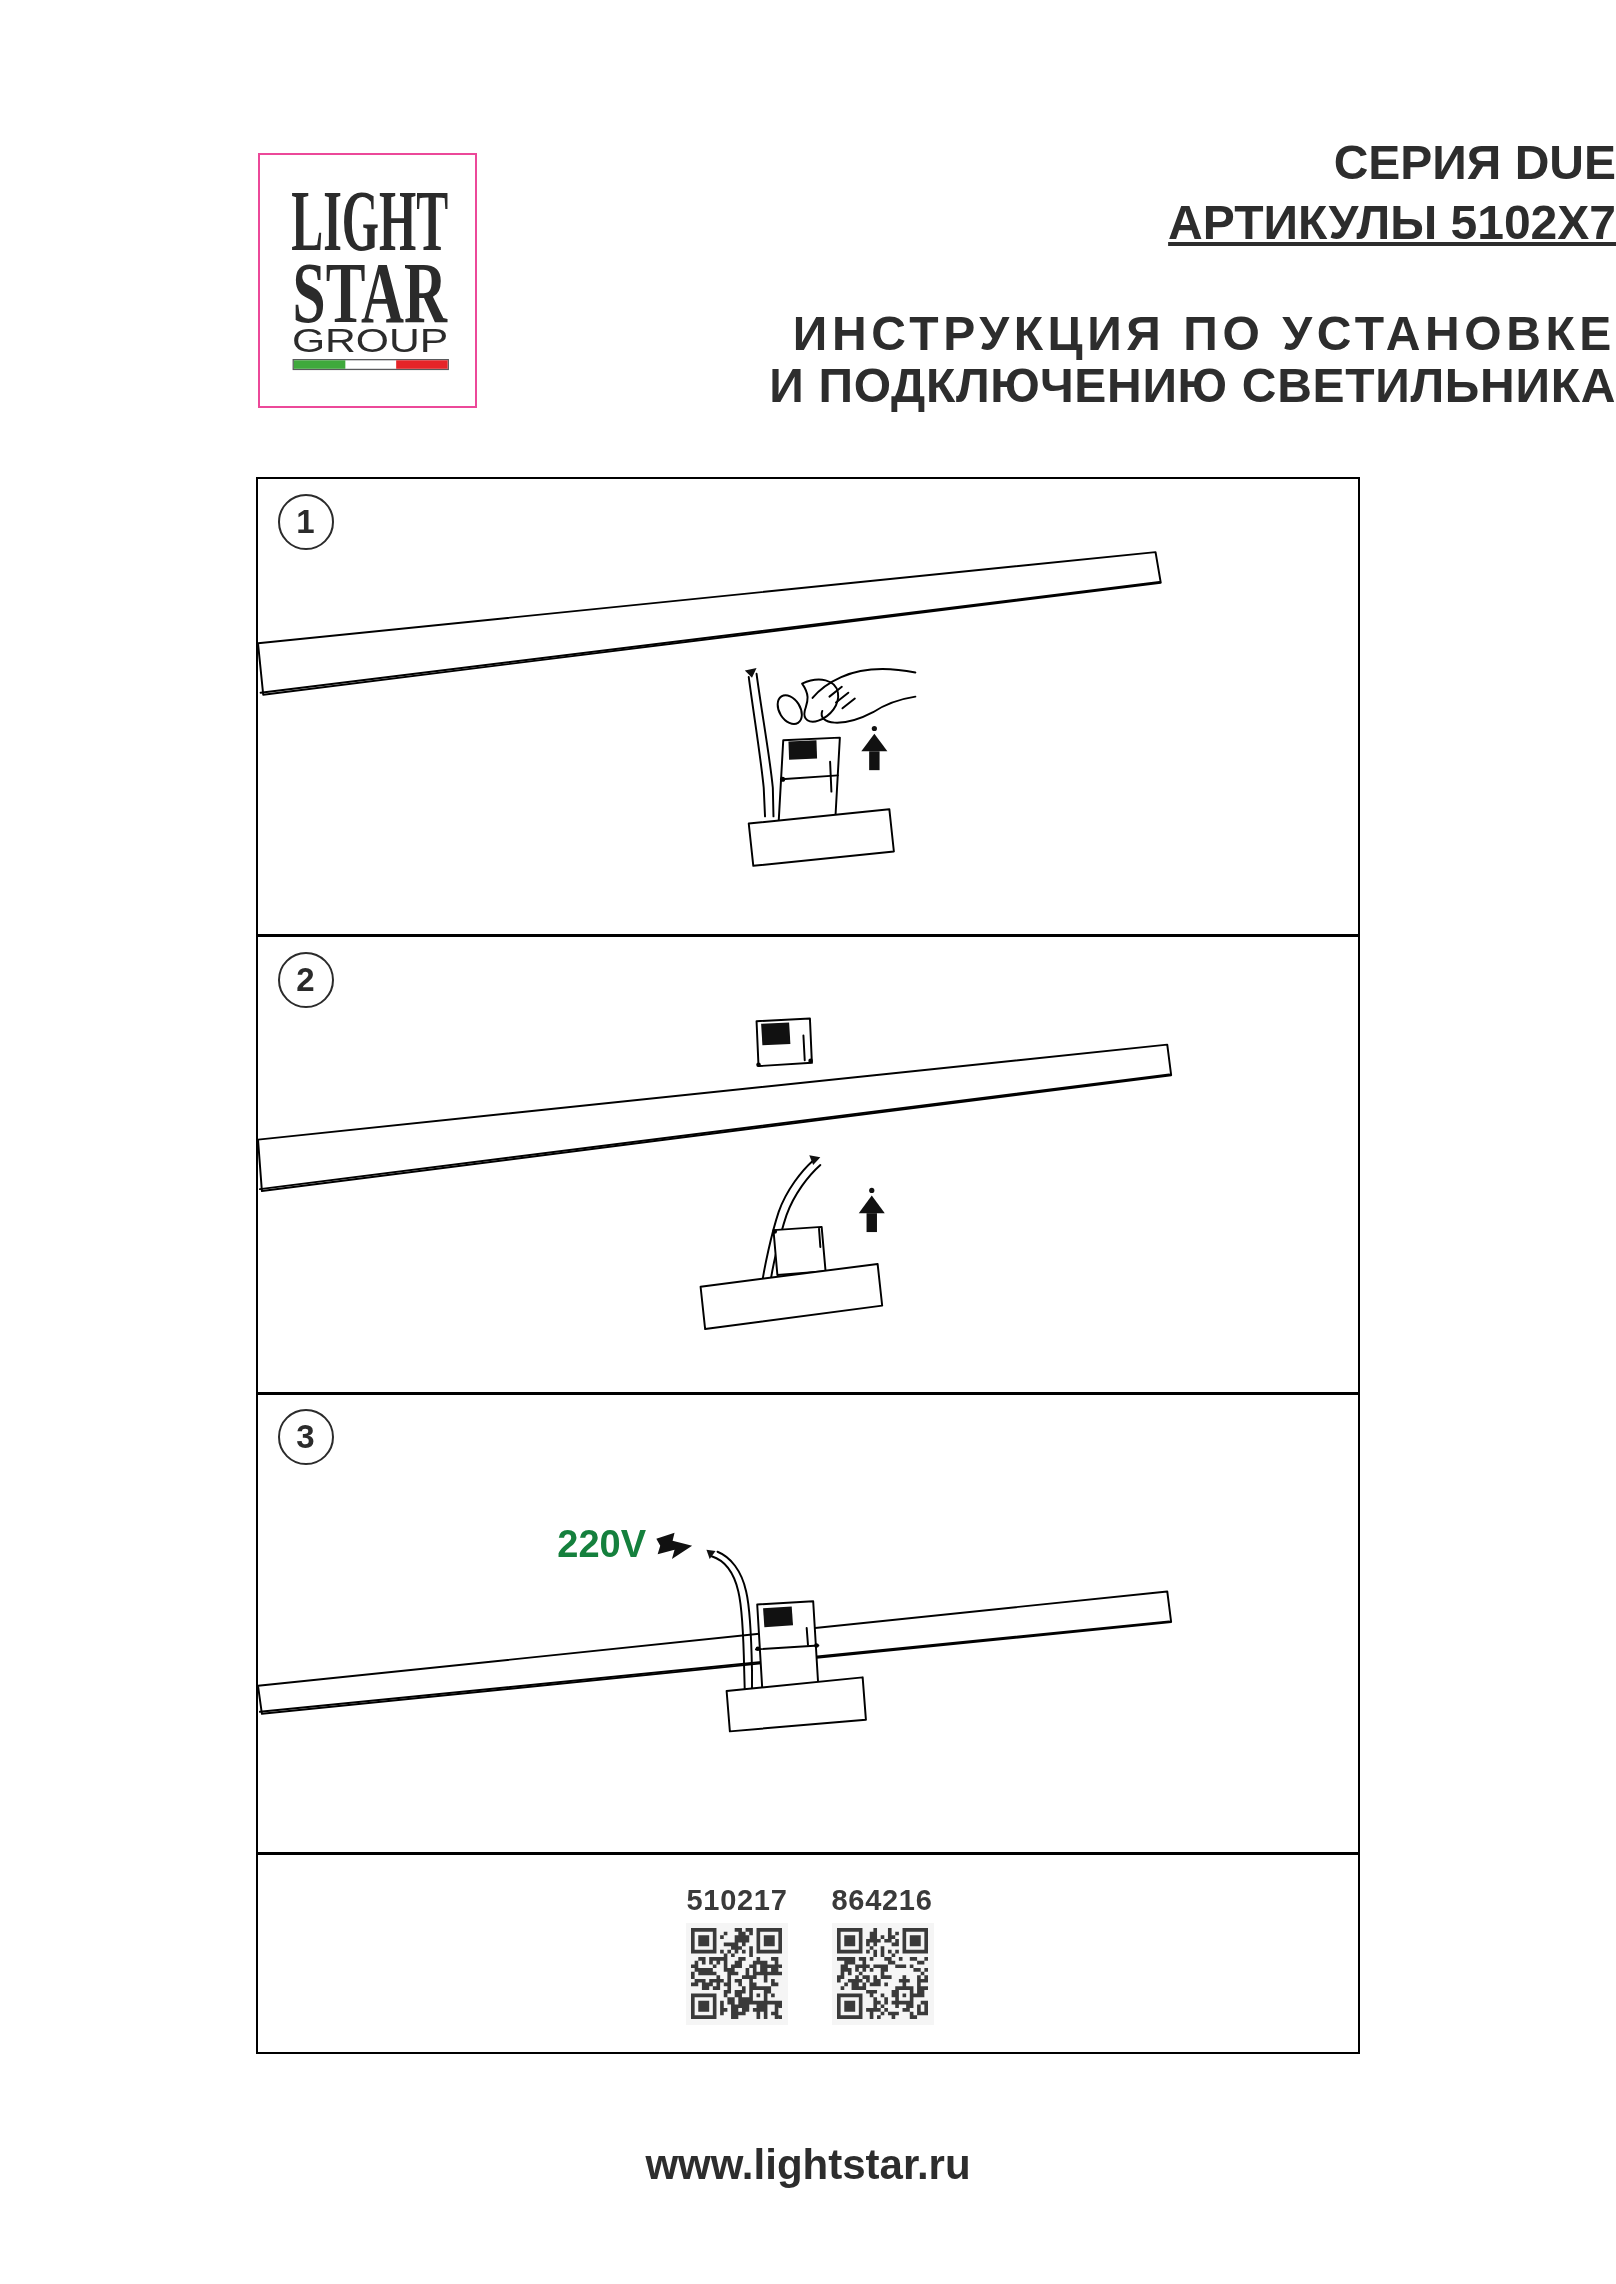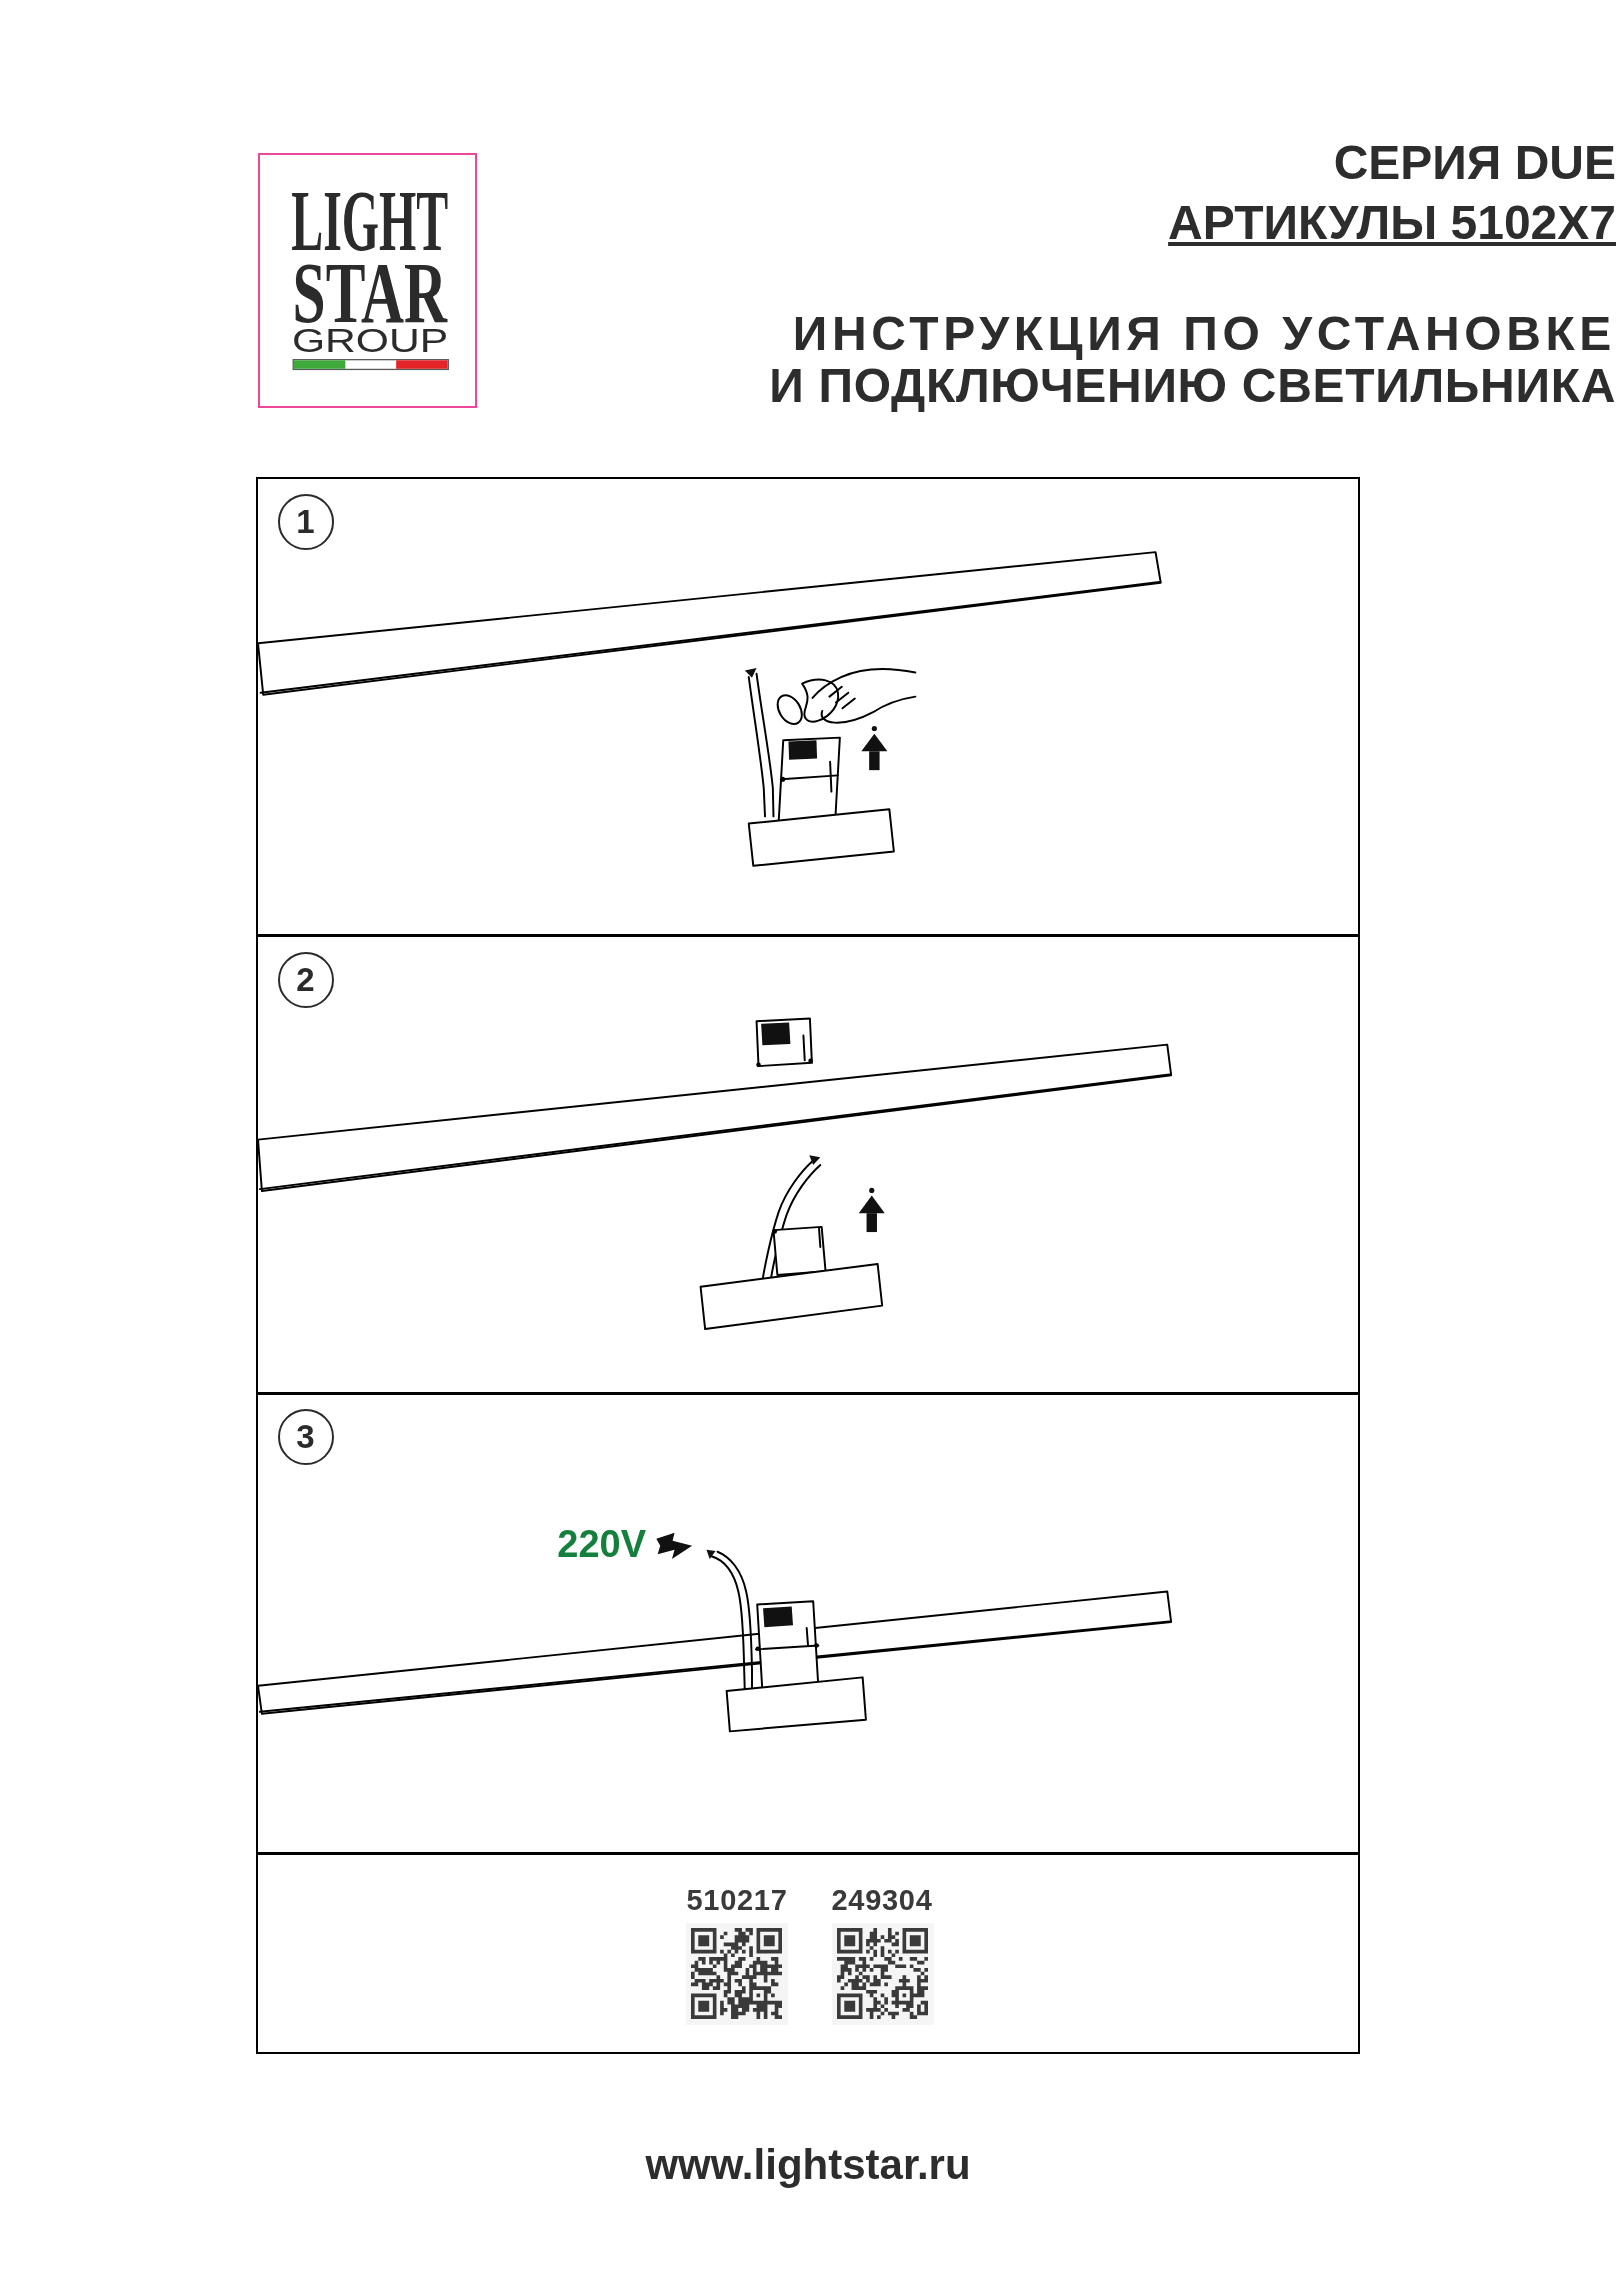--- a/index.html
+++ b/index.html
@@ -180,21 +180,21 @@
         <circle cx="768" cy="389" r="3.5" fill="#000"></circle>
         <circle cx="858" cy="384" r="3.5" fill="#000"></circle>
         <line class="art" x1="843" y1="357" x2="845" y2="383" stroke-width="5"></line>
       </g>
 
       <polygon class="art-fill" points="720,454 929,433 934,498 725,516"></polygon>
     </svg>
 
     <div class="articles-panel">
       <div class="article-label" style="left:479px">510217</div>
-      <div class="article-label" style="left:624px">249304</div>
+      <div class="article-label" style="left:624px">864216</div>
       <div class="qr-wrap" style="left:428px">
         <svg width="91" height="91" viewBox="0 0 25 25">
             <path d="M0 0h1v1h-1zM1 0h1v1h-1zM2 0h1v1h-1zM3 0h1v1h-1zM4 0h1v1h-1zM5 0h1v1h-1zM6 0h1v1h-1zM12 0h1v1h-1zM13 0h1v1h-1zM15 0h1v1h-1zM16 0h1v1h-1zM18 0h1v1h-1zM19 0h1v1h-1zM20 0h1v1h-1zM21 0h1v1h-1zM22 0h1v1h-1zM23 0h1v1h-1zM24 0h1v1h-1zM0 1h1v1h-1zM6 1h1v1h-1zM9 1h1v1h-1zM13 1h1v1h-1zM14 1h1v1h-1zM16 1h1v1h-1zM18 1h1v1h-1zM24 1h1v1h-1zM0 2h1v1h-1zM2 2h1v1h-1zM3 2h1v1h-1zM4 2h1v1h-1zM6 2h1v1h-1zM8 2h1v1h-1zM12 2h1v1h-1zM13 2h1v1h-1zM14 2h1v1h-1zM15 2h1v1h-1zM18 2h1v1h-1zM20 2h1v1h-1zM21 2h1v1h-1zM22 2h1v1h-1zM24 2h1v1h-1zM0 3h1v1h-1zM2 3h1v1h-1zM3 3h1v1h-1zM4 3h1v1h-1zM6 3h1v1h-1zM12 3h1v1h-1zM13 3h1v1h-1zM14 3h1v1h-1zM15 3h1v1h-1zM18 3h1v1h-1zM20 3h1v1h-1zM21 3h1v1h-1zM22 3h1v1h-1zM24 3h1v1h-1zM0 4h1v1h-1zM2 4h1v1h-1zM3 4h1v1h-1zM4 4h1v1h-1zM6 4h1v1h-1zM9 4h1v1h-1zM10 4h1v1h-1zM11 4h1v1h-1zM12 4h1v1h-1zM14 4h1v1h-1zM18 4h1v1h-1zM20 4h1v1h-1zM21 4h1v1h-1zM22 4h1v1h-1zM24 4h1v1h-1zM0 5h1v1h-1zM6 5h1v1h-1zM11 5h1v1h-1zM12 5h1v1h-1zM13 5h1v1h-1zM16 5h1v1h-1zM18 5h1v1h-1zM24 5h1v1h-1zM0 6h1v1h-1zM1 6h1v1h-1zM2 6h1v1h-1zM3 6h1v1h-1zM4 6h1v1h-1zM5 6h1v1h-1zM6 6h1v1h-1zM8 6h1v1h-1zM10 6h1v1h-1zM12 6h1v1h-1zM14 6h1v1h-1zM16 6h1v1h-1zM18 6h1v1h-1zM19 6h1v1h-1zM20 6h1v1h-1zM21 6h1v1h-1zM22 6h1v1h-1zM23 6h1v1h-1zM24 6h1v1h-1zM9 7h1v1h-1zM11 7h1v1h-1zM16 7h1v1h-1zM2 8h1v1h-1zM3 8h1v1h-1zM5 8h1v1h-1zM6 8h1v1h-1zM7 8h1v1h-1zM8 8h1v1h-1zM9 8h1v1h-1zM13 8h1v1h-1zM14 8h1v1h-1zM18 8h1v1h-1zM22 8h1v1h-1zM23 8h1v1h-1zM1 9h1v1h-1zM3 9h1v1h-1zM5 9h1v1h-1zM7 9h1v1h-1zM9 9h1v1h-1zM12 9h1v1h-1zM13 9h1v1h-1zM17 9h1v1h-1zM18 9h1v1h-1zM19 9h1v1h-1zM20 9h1v1h-1zM23 9h1v1h-1zM0 10h1v1h-1zM1 10h1v1h-1zM6 10h1v1h-1zM9 10h1v1h-1zM11 10h1v1h-1zM12 10h1v1h-1zM13 10h1v1h-1zM16 10h1v1h-1zM17 10h1v1h-1zM19 10h1v1h-1zM20 10h1v1h-1zM21 10h1v1h-1zM22 10h1v1h-1zM23 10h1v1h-1zM24 10h1v1h-1zM1 11h1v1h-1zM2 11h1v1h-1zM3 11h1v1h-1zM4 11h1v1h-1zM5 11h1v1h-1zM9 11h1v1h-1zM10 11h1v1h-1zM11 11h1v1h-1zM15 11h1v1h-1zM17 11h1v1h-1zM19 11h1v1h-1zM20 11h1v1h-1zM22 11h1v1h-1zM23 11h1v1h-1zM0 12h1v1h-1zM2 12h1v1h-1zM3 12h1v1h-1zM4 12h1v1h-1zM5 12h1v1h-1zM6 12h1v1h-1zM10 12h1v1h-1zM11 12h1v1h-1zM12 12h1v1h-1zM15 12h1v1h-1zM17 12h1v1h-1zM18 12h1v1h-1zM19 12h1v1h-1zM20 12h1v1h-1zM21 12h1v1h-1zM22 12h1v1h-1zM23 12h1v1h-1zM24 12h1v1h-1zM0 13h1v1h-1zM7 13h1v1h-1zM10 13h1v1h-1zM14 13h1v1h-1zM15 13h1v1h-1zM16 13h1v1h-1zM17 13h1v1h-1zM20 13h1v1h-1zM1 14h1v1h-1zM2 14h1v1h-1zM3 14h1v1h-1zM5 14h1v1h-1zM6 14h1v1h-1zM7 14h1v1h-1zM8 14h1v1h-1zM10 14h1v1h-1zM12 14h1v1h-1zM13 14h1v1h-1zM16 14h1v1h-1zM20 14h1v1h-1zM22 14h1v1h-1zM0 15h1v1h-1zM1 15h1v1h-1zM3 15h1v1h-1zM4 15h1v1h-1zM5 15h1v1h-1zM7 15h1v1h-1zM9 15h1v1h-1zM10 15h1v1h-1zM13 15h1v1h-1zM16 15h1v1h-1zM17 15h1v1h-1zM22 15h1v1h-1zM23 15h1v1h-1zM3 16h1v1h-1zM4 16h1v1h-1zM6 16h1v1h-1zM7 16h1v1h-1zM10 16h1v1h-1zM14 16h1v1h-1zM16 16h1v1h-1zM17 16h1v1h-1zM18 16h1v1h-1zM19 16h1v1h-1zM20 16h1v1h-1zM21 16h1v1h-1zM9 17h1v1h-1zM10 17h1v1h-1zM12 17h1v1h-1zM13 17h1v1h-1zM14 17h1v1h-1zM16 17h1v1h-1zM20 17h1v1h-1zM21 17h1v1h-1zM0 18h1v1h-1zM1 18h1v1h-1zM2 18h1v1h-1zM3 18h1v1h-1zM4 18h1v1h-1zM5 18h1v1h-1zM6 18h1v1h-1zM9 18h1v1h-1zM12 18h1v1h-1zM13 18h1v1h-1zM16 18h1v1h-1zM18 18h1v1h-1zM20 18h1v1h-1zM22 18h1v1h-1zM0 19h1v1h-1zM6 19h1v1h-1zM10 19h1v1h-1zM11 19h1v1h-1zM13 19h1v1h-1zM14 19h1v1h-1zM15 19h1v1h-1zM16 19h1v1h-1zM20 19h1v1h-1zM0 20h1v1h-1zM2 20h1v1h-1zM3 20h1v1h-1zM4 20h1v1h-1zM6 20h1v1h-1zM8 20h1v1h-1zM10 20h1v1h-1zM11 20h1v1h-1zM13 20h1v1h-1zM14 20h1v1h-1zM15 20h1v1h-1zM16 20h1v1h-1zM17 20h1v1h-1zM18 20h1v1h-1zM19 20h1v1h-1zM20 20h1v1h-1zM21 20h1v1h-1zM22 20h1v1h-1zM23 20h1v1h-1zM24 20h1v1h-1zM0 21h1v1h-1zM2 21h1v1h-1zM3 21h1v1h-1zM4 21h1v1h-1zM6 21h1v1h-1zM8 21h1v1h-1zM11 21h1v1h-1zM12 21h1v1h-1zM13 21h1v1h-1zM14 21h1v1h-1zM15 21h1v1h-1zM18 21h1v1h-1zM19 21h1v1h-1zM20 21h1v1h-1zM23 21h1v1h-1zM24 21h1v1h-1zM0 22h1v1h-1zM2 22h1v1h-1zM3 22h1v1h-1zM4 22h1v1h-1zM6 22h1v1h-1zM8 22h1v1h-1zM9 22h1v1h-1zM11 22h1v1h-1zM12 22h1v1h-1zM14 22h1v1h-1zM15 22h1v1h-1zM17 22h1v1h-1zM18 22h1v1h-1zM19 22h1v1h-1zM20 22h1v1h-1zM23 22h1v1h-1zM0 23h1v1h-1zM6 23h1v1h-1zM8 23h1v1h-1zM11 23h1v1h-1zM12 23h1v1h-1zM13 23h1v1h-1zM14 23h1v1h-1zM18 23h1v1h-1zM20 23h1v1h-1zM22 23h1v1h-1zM23 23h1v1h-1zM0 24h1v1h-1zM1 24h1v1h-1zM2 24h1v1h-1zM3 24h1v1h-1zM4 24h1v1h-1zM5 24h1v1h-1zM6 24h1v1h-1zM11 24h1v1h-1zM12 24h1v1h-1zM18 24h1v1h-1zM20 24h1v1h-1zM23 24h1v1h-1zM24 24h1v1h-1z" fill="#3a3a3a"></path>
           </svg>
       </div>
       <div class="qr-wrap" style="left:574px">
         <svg width="91" height="91" viewBox="0 0 25 25">
             <path d="M0 0h1v1h-1zM1 0h1v1h-1zM2 0h1v1h-1zM3 0h1v1h-1zM4 0h1v1h-1zM5 0h1v1h-1zM6 0h1v1h-1zM10 0h1v1h-1zM14 0h1v1h-1zM18 0h1v1h-1zM19 0h1v1h-1zM20 0h1v1h-1zM21 0h1v1h-1zM22 0h1v1h-1zM23 0h1v1h-1zM24 0h1v1h-1zM0 1h1v1h-1zM6 1h1v1h-1zM9 1h1v1h-1zM10 1h1v1h-1zM14 1h1v1h-1zM16 1h1v1h-1zM18 1h1v1h-1zM24 1h1v1h-1zM0 2h1v1h-1zM2 2h1v1h-1zM3 2h1v1h-1zM4 2h1v1h-1zM6 2h1v1h-1zM9 2h1v1h-1zM10 2h1v1h-1zM12 2h1v1h-1zM14 2h1v1h-1zM15 2h1v1h-1zM18 2h1v1h-1zM20 2h1v1h-1zM21 2h1v1h-1zM22 2h1v1h-1zM24 2h1v1h-1zM0 3h1v1h-1zM2 3h1v1h-1zM3 3h1v1h-1zM4 3h1v1h-1zM6 3h1v1h-1zM8 3h1v1h-1zM9 3h1v1h-1zM10 3h1v1h-1zM11 3h1v1h-1zM13 3h1v1h-1zM14 3h1v1h-1zM16 3h1v1h-1zM18 3h1v1h-1zM20 3h1v1h-1zM21 3h1v1h-1zM22 3h1v1h-1zM24 3h1v1h-1zM0 4h1v1h-1zM2 4h1v1h-1zM3 4h1v1h-1zM4 4h1v1h-1zM6 4h1v1h-1zM8 4h1v1h-1zM10 4h1v1h-1zM15 4h1v1h-1zM16 4h1v1h-1zM18 4h1v1h-1zM20 4h1v1h-1zM21 4h1v1h-1zM22 4h1v1h-1zM24 4h1v1h-1zM0 5h1v1h-1zM6 5h1v1h-1zM9 5h1v1h-1zM12 5h1v1h-1zM18 5h1v1h-1zM24 5h1v1h-1zM0 6h1v1h-1zM1 6h1v1h-1zM2 6h1v1h-1zM3 6h1v1h-1zM4 6h1v1h-1zM5 6h1v1h-1zM6 6h1v1h-1zM8 6h1v1h-1zM10 6h1v1h-1zM12 6h1v1h-1zM14 6h1v1h-1zM16 6h1v1h-1zM18 6h1v1h-1zM19 6h1v1h-1zM20 6h1v1h-1zM21 6h1v1h-1zM22 6h1v1h-1zM23 6h1v1h-1zM24 6h1v1h-1zM10 7h1v1h-1zM12 7h1v1h-1zM15 7h1v1h-1zM0 8h1v1h-1zM1 8h1v1h-1zM2 8h1v1h-1zM3 8h1v1h-1zM4 8h1v1h-1zM6 8h1v1h-1zM7 8h1v1h-1zM9 8h1v1h-1zM13 8h1v1h-1zM14 8h1v1h-1zM17 8h1v1h-1zM20 8h1v1h-1zM21 8h1v1h-1zM24 8h1v1h-1zM2 9h1v1h-1zM3 9h1v1h-1zM4 9h1v1h-1zM7 9h1v1h-1zM14 9h1v1h-1zM15 9h1v1h-1zM22 9h1v1h-1zM23 9h1v1h-1zM1 10h1v1h-1zM2 10h1v1h-1zM5 10h1v1h-1zM6 10h1v1h-1zM7 10h1v1h-1zM8 10h1v1h-1zM10 10h1v1h-1zM11 10h1v1h-1zM12 10h1v1h-1zM13 10h1v1h-1zM16 10h1v1h-1zM17 10h1v1h-1zM18 10h1v1h-1zM20 10h1v1h-1zM1 11h1v1h-1zM2 11h1v1h-1zM3 11h1v1h-1zM5 11h1v1h-1zM7 11h1v1h-1zM9 11h1v1h-1zM12 11h1v1h-1zM13 11h1v1h-1zM21 11h1v1h-1zM22 11h1v1h-1zM24 11h1v1h-1zM1 12h1v1h-1zM3 12h1v1h-1zM6 12h1v1h-1zM12 12h1v1h-1zM23 12h1v1h-1zM0 13h1v1h-1zM1 13h1v1h-1zM5 13h1v1h-1zM7 13h1v1h-1zM8 13h1v1h-1zM10 13h1v1h-1zM12 13h1v1h-1zM13 13h1v1h-1zM14 13h1v1h-1zM18 13h1v1h-1zM22 13h1v1h-1zM24 13h1v1h-1zM0 14h1v1h-1zM3 14h1v1h-1zM4 14h1v1h-1zM5 14h1v1h-1zM6 14h1v1h-1zM8 14h1v1h-1zM10 14h1v1h-1zM11 14h1v1h-1zM17 14h1v1h-1zM18 14h1v1h-1zM19 14h1v1h-1zM22 14h1v1h-1zM23 14h1v1h-1zM24 14h1v1h-1zM2 15h1v1h-1zM4 15h1v1h-1zM5 15h1v1h-1zM7 15h1v1h-1zM9 15h1v1h-1zM10 15h1v1h-1zM11 15h1v1h-1zM13 15h1v1h-1zM18 15h1v1h-1zM22 15h1v1h-1zM1 16h1v1h-1zM4 16h1v1h-1zM5 16h1v1h-1zM6 16h1v1h-1zM7 16h1v1h-1zM16 16h1v1h-1zM17 16h1v1h-1zM18 16h1v1h-1zM19 16h1v1h-1zM20 16h1v1h-1zM22 16h1v1h-1zM23 16h1v1h-1zM24 16h1v1h-1zM8 17h1v1h-1zM9 17h1v1h-1zM10 17h1v1h-1zM15 17h1v1h-1zM16 17h1v1h-1zM20 17h1v1h-1zM22 17h1v1h-1zM23 17h1v1h-1zM0 18h1v1h-1zM1 18h1v1h-1zM2 18h1v1h-1zM3 18h1v1h-1zM4 18h1v1h-1zM5 18h1v1h-1zM6 18h1v1h-1zM9 18h1v1h-1zM12 18h1v1h-1zM15 18h1v1h-1zM16 18h1v1h-1zM18 18h1v1h-1zM20 18h1v1h-1zM21 18h1v1h-1zM22 18h1v1h-1zM23 18h1v1h-1zM0 19h1v1h-1zM6 19h1v1h-1zM10 19h1v1h-1zM13 19h1v1h-1zM16 19h1v1h-1zM20 19h1v1h-1zM0 20h1v1h-1zM2 20h1v1h-1zM3 20h1v1h-1zM4 20h1v1h-1zM6 20h1v1h-1zM10 20h1v1h-1zM11 20h1v1h-1zM13 20h1v1h-1zM15 20h1v1h-1zM16 20h1v1h-1zM17 20h1v1h-1zM18 20h1v1h-1zM19 20h1v1h-1zM20 20h1v1h-1zM23 20h1v1h-1zM24 20h1v1h-1zM0 21h1v1h-1zM2 21h1v1h-1zM3 21h1v1h-1zM4 21h1v1h-1zM6 21h1v1h-1zM10 21h1v1h-1zM12 21h1v1h-1zM16 21h1v1h-1zM19 21h1v1h-1zM20 21h1v1h-1zM22 21h1v1h-1zM24 21h1v1h-1zM0 22h1v1h-1zM2 22h1v1h-1zM3 22h1v1h-1zM4 22h1v1h-1zM6 22h1v1h-1zM8 22h1v1h-1zM9 22h1v1h-1zM10 22h1v1h-1zM11 22h1v1h-1zM13 22h1v1h-1zM18 22h1v1h-1zM19 22h1v1h-1zM22 22h1v1h-1zM24 22h1v1h-1zM0 23h1v1h-1zM6 23h1v1h-1zM9 23h1v1h-1zM12 23h1v1h-1zM14 23h1v1h-1zM15 23h1v1h-1zM16 23h1v1h-1zM20 23h1v1h-1zM22 23h1v1h-1zM23 23h1v1h-1zM24 23h1v1h-1zM0 24h1v1h-1zM1 24h1v1h-1zM2 24h1v1h-1zM3 24h1v1h-1zM4 24h1v1h-1zM5 24h1v1h-1zM6 24h1v1h-1zM9 24h1v1h-1zM11 24h1v1h-1zM15 24h1v1h-1zM20 24h1v1h-1zM21 24h1v1h-1z" fill="#3a3a3a"></path>
           </svg>
       </div>

